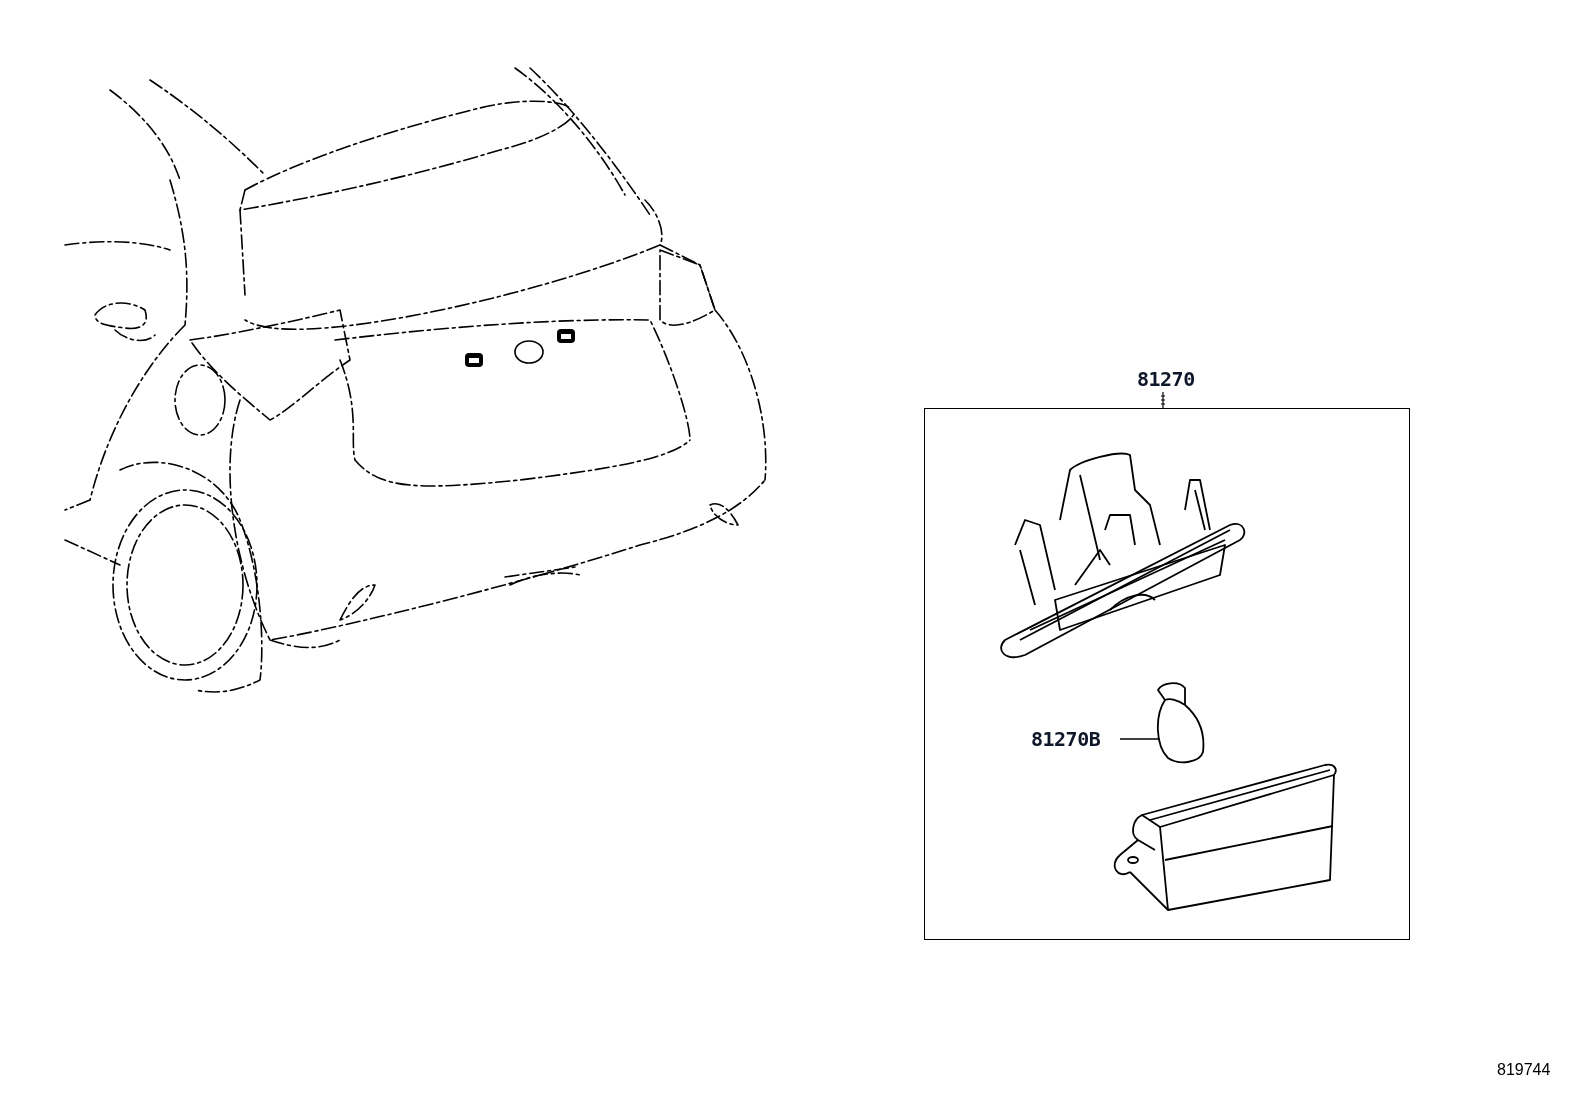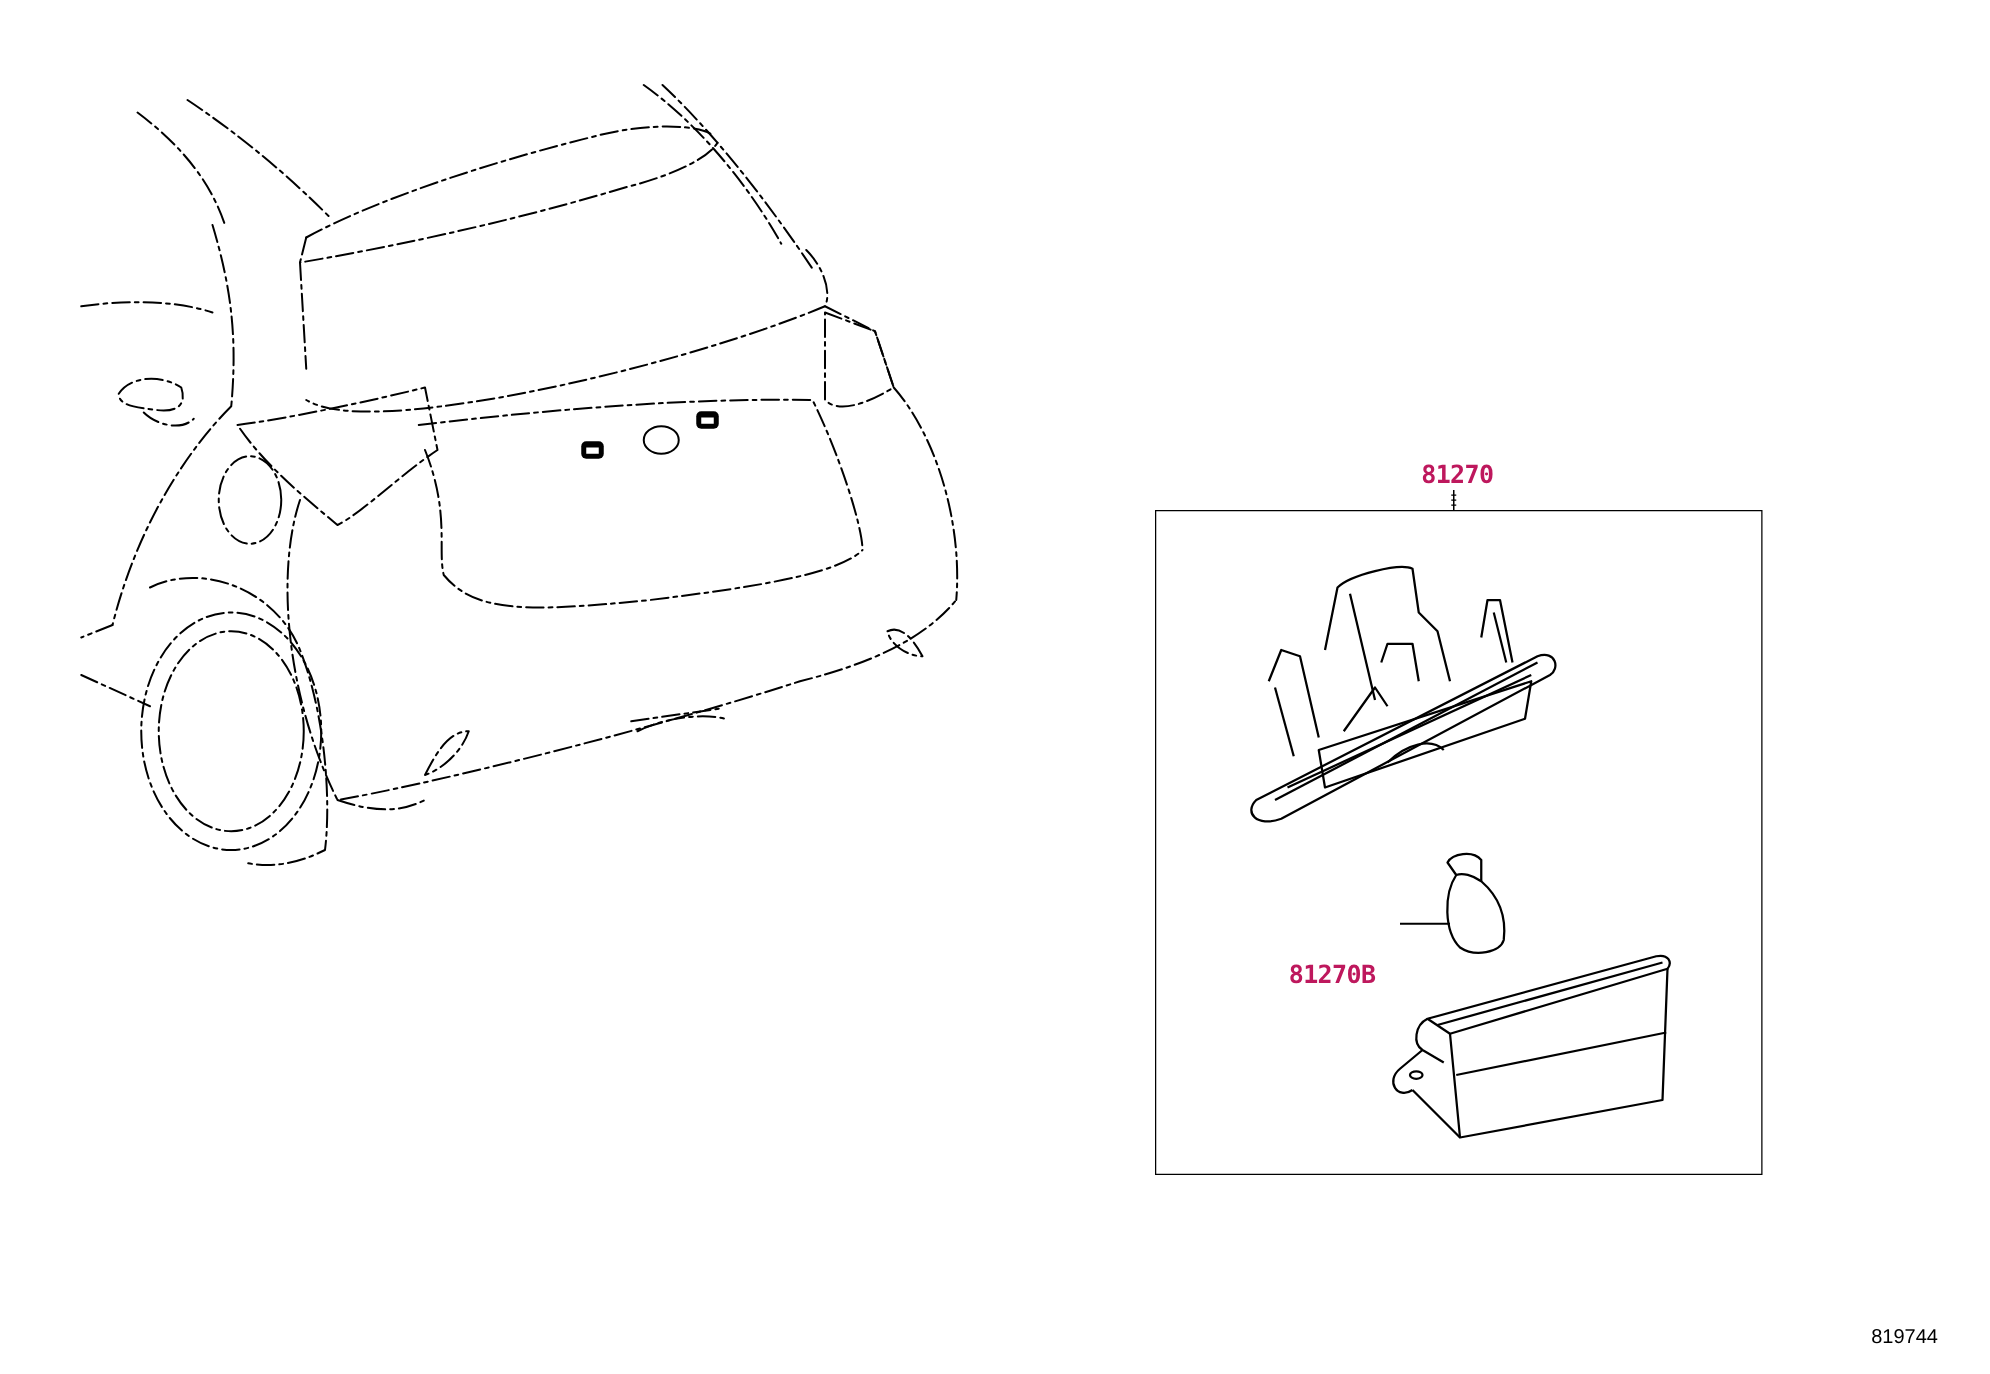--- a/index.html
+++ b/index.html
@@ -2,21 +2,21 @@
 <html><head>
   <meta charset="utf-8">
   <style>
     html, body { margin: 0; padding: 0; background: #ffffff; }
     body { width: 1592px; height: 1099px; position: relative; overflow: hidden; }
     .canvas { position: absolute; left: 0; top: 0; width: 1592px; height: 1099px; }
     .label {
       position: absolute;
       font-family: "DejaVu Sans Mono", "Liberation Mono", monospace;
       font-weight: bold;
-      color: #be185d;
+      color: #0f172a;
       font-size: 20px;
       letter-spacing: -0.5px;
       line-height: 1;
     }
     .label-small {
       position: absolute;
       font-family: Liberation Sans, sans-serif;
       color: #000;
       font-size: 16px;
       line-height: 1;
@@ -131,16 +131,16 @@
       <path d="M1150 820 L 1330 770"></path>
       <path d="M1160 827 L 1168 910 L 1330 880 L 1334 775"></path>
       <path d="M1165 860 L 1333 826"></path>
       <path d="M1142 815 C 1132 820, 1130 835, 1138 840 L 1155 850"></path>
       <path d="M1138 840 L 1120 855 C 1108 865, 1118 880, 1130 872"></path>
       <path d="M1130 872 L 1168 910"></path>
       <ellipse cx="1133" cy="860" rx="5" ry="3"></ellipse>
     </g>
   </svg>
 
-  <div class="label" style="left:1031px; top:769px;">81270B</div>
+  <div class="label" style="left:1031px; top:729px;">81270B</div>
 
   <div class="label-small" style="left:1497px; top:1062px;">819744</div>
 </div>
 
 </body></html>

